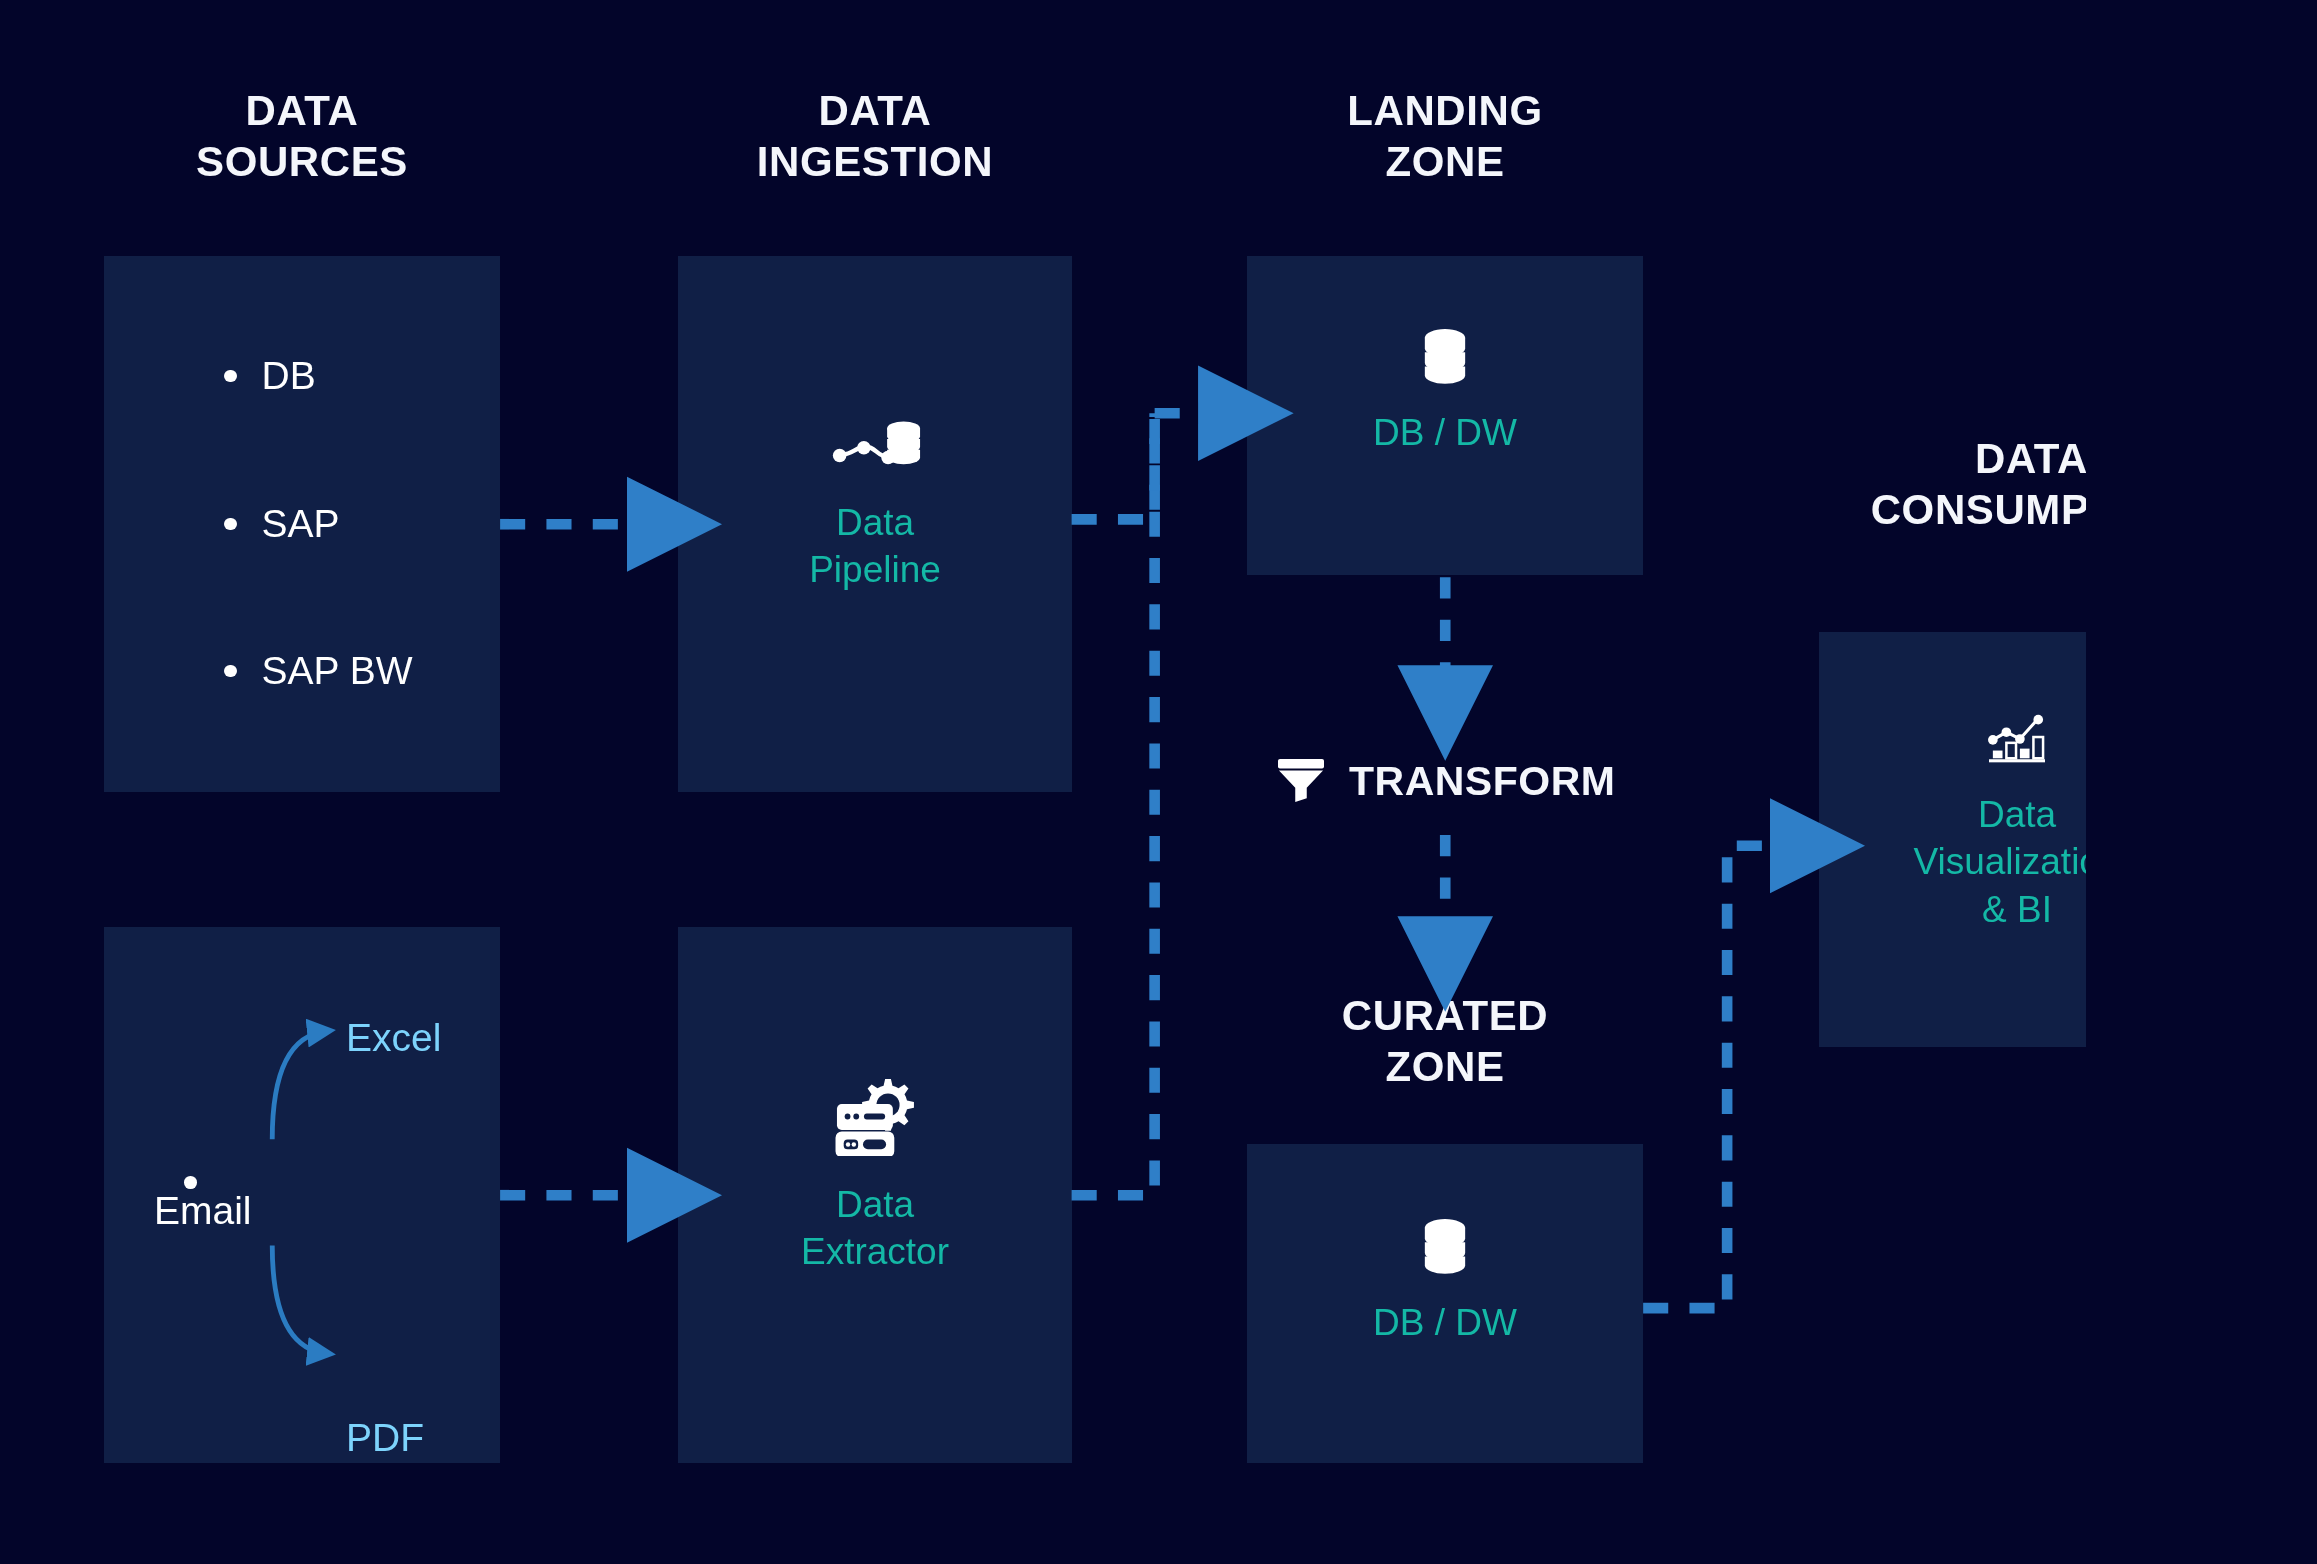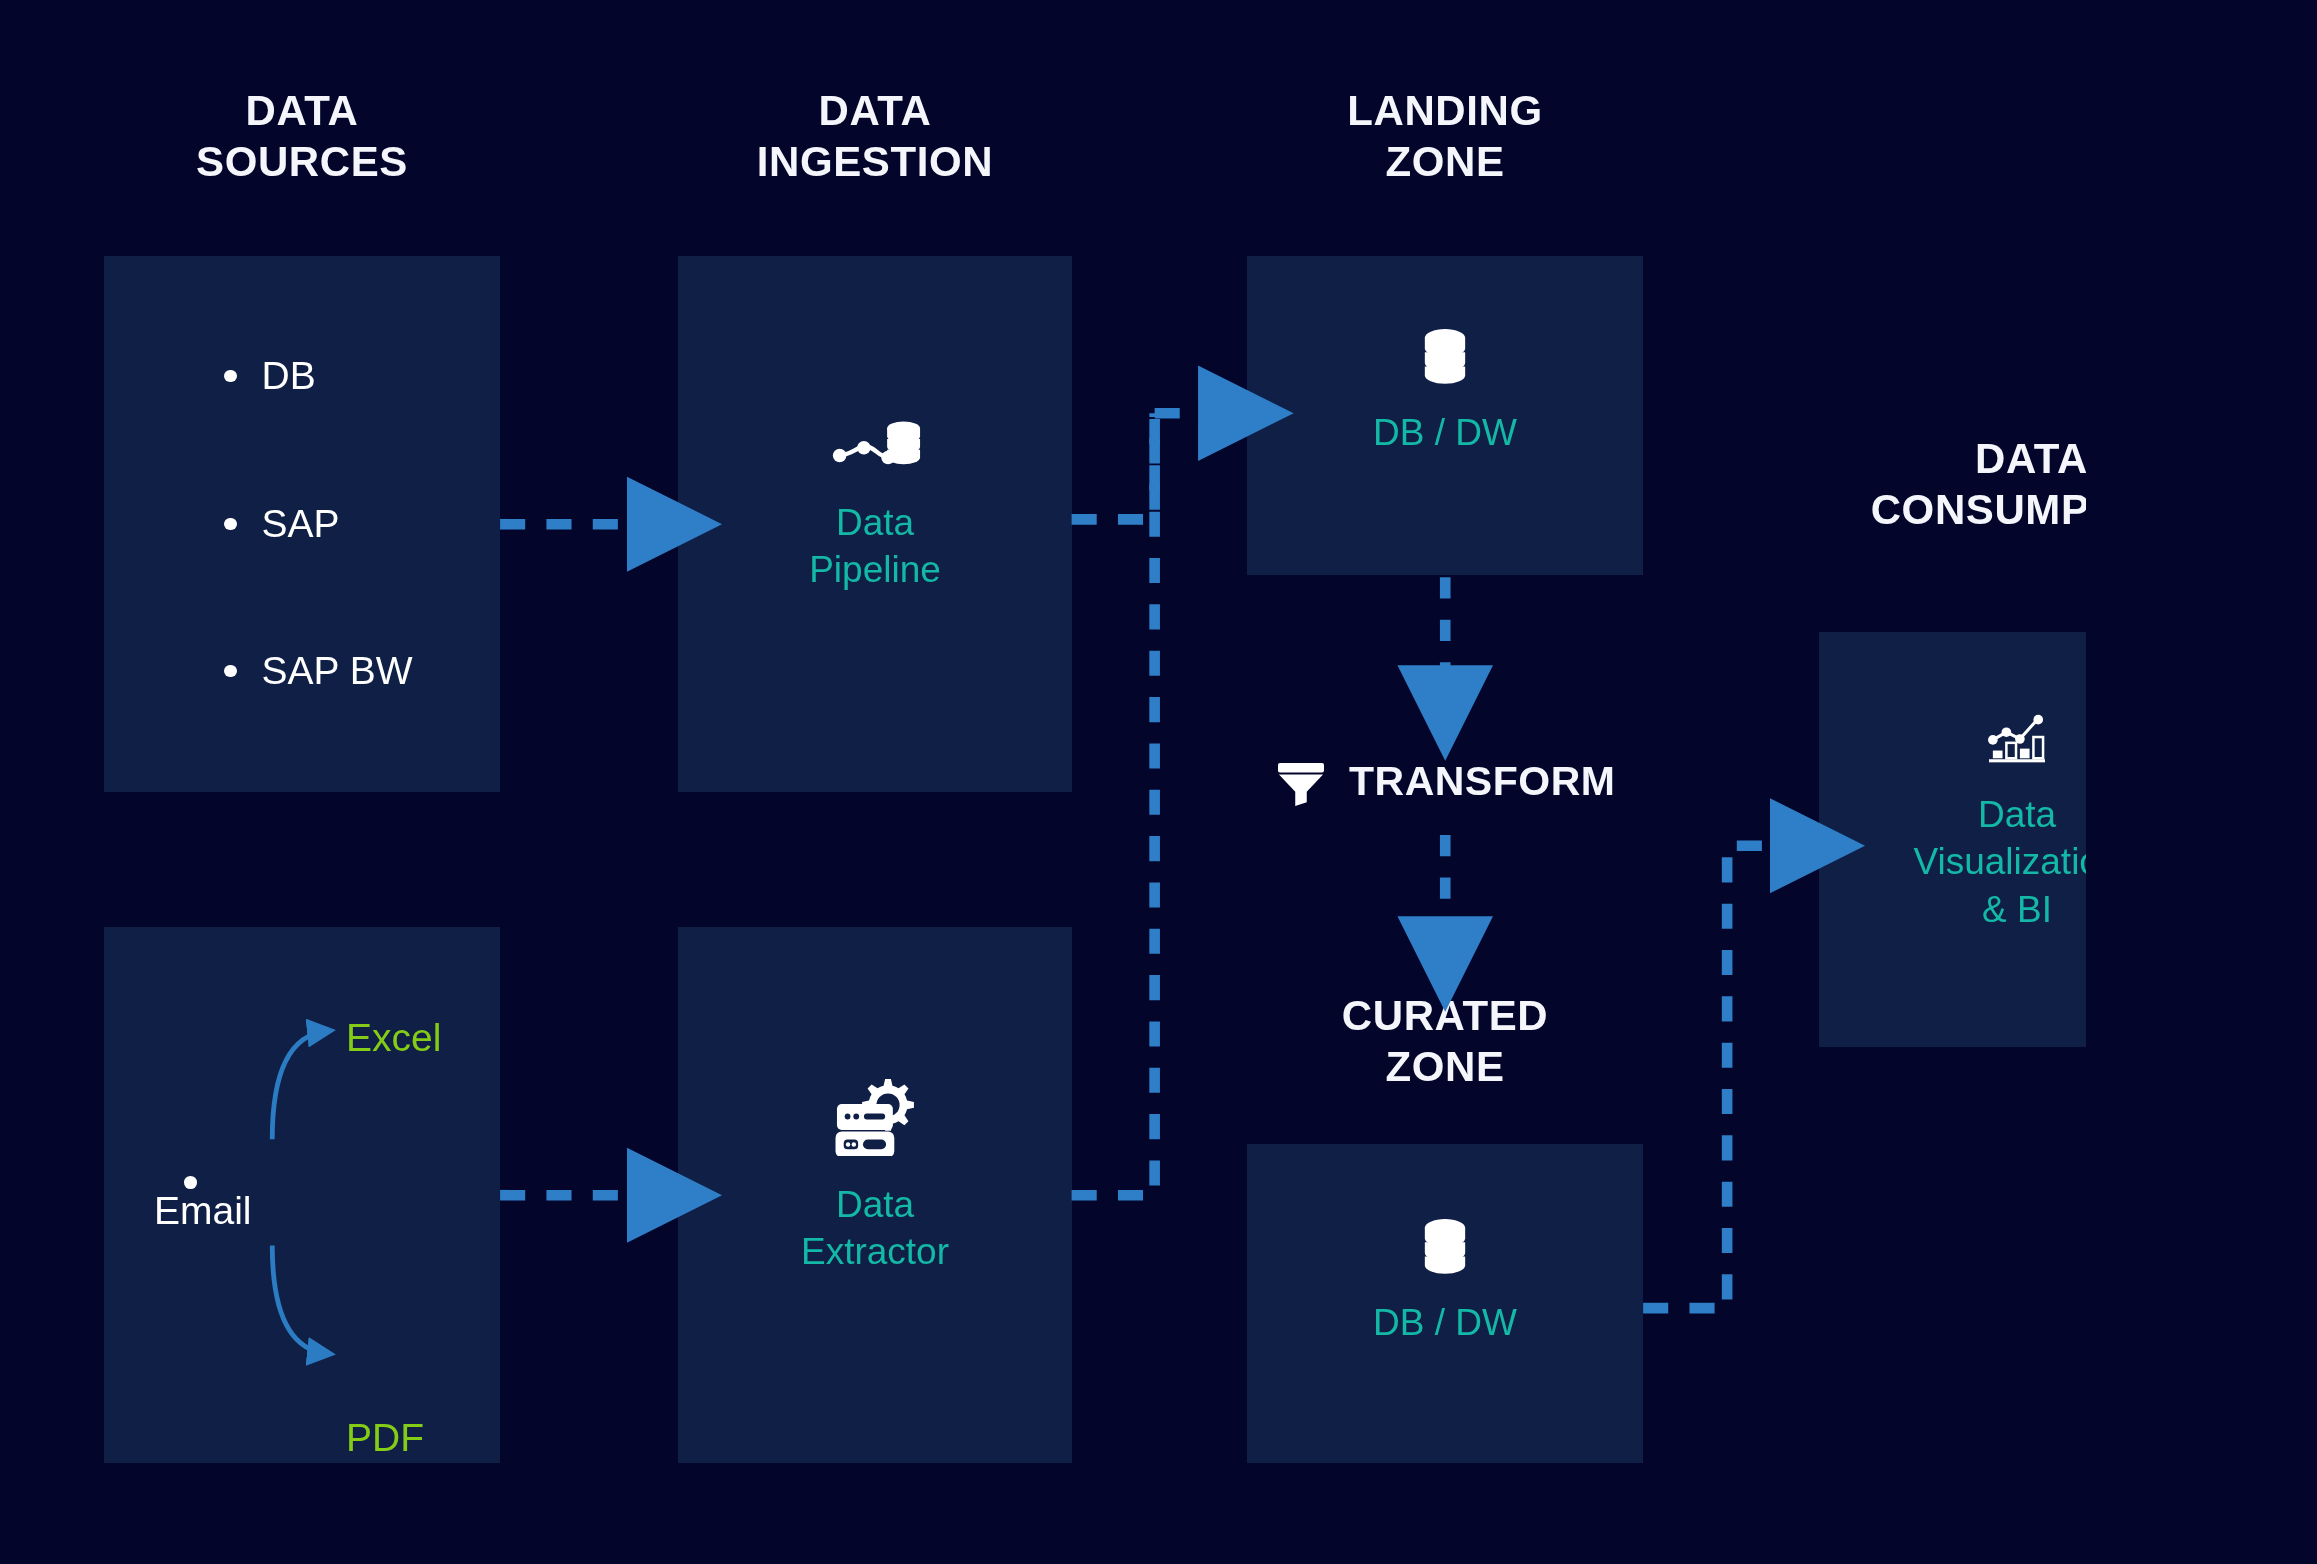--- a/index.html
+++ b/index.html
@@ -66,21 +66,21 @@
     color: #14b8a6;
     font-size: 37px;
     line-height: 1.28;
     white-space: pre-line;
     margin-top: 25px;
   }
   
   .stage-marker {
     position: absolute;
     display: flex;
-    align-items: flex-end;
+    align-items: flex-start;
     gap: 21px;
   }
   .stage-marker .marker-text {
     color: #f4f6fb;
     font-weight: bold;
     font-size: 41px;
     letter-spacing: 0.5px;
     white-space: pre-line;
     text-transform: uppercase;
     line-height: 1.22;
@@ -88,21 +88,21 @@
   
   #wires {
     position: absolute;
     top: 0; left: 0;
     width: 2317px;
     height: 1564px;
     pointer-events: none;
   }
   .free-label {
     position: absolute;
-    color: #84cc16;
+    color: #7dd3fc;
     font-size: 39px;
   }
 </style>
 </head>
 <body>
 
 <div id="stage">
 
   <div class="col-title" style="left:104px; top:85px; width:396px;">DATA
 SOURCES</div>

